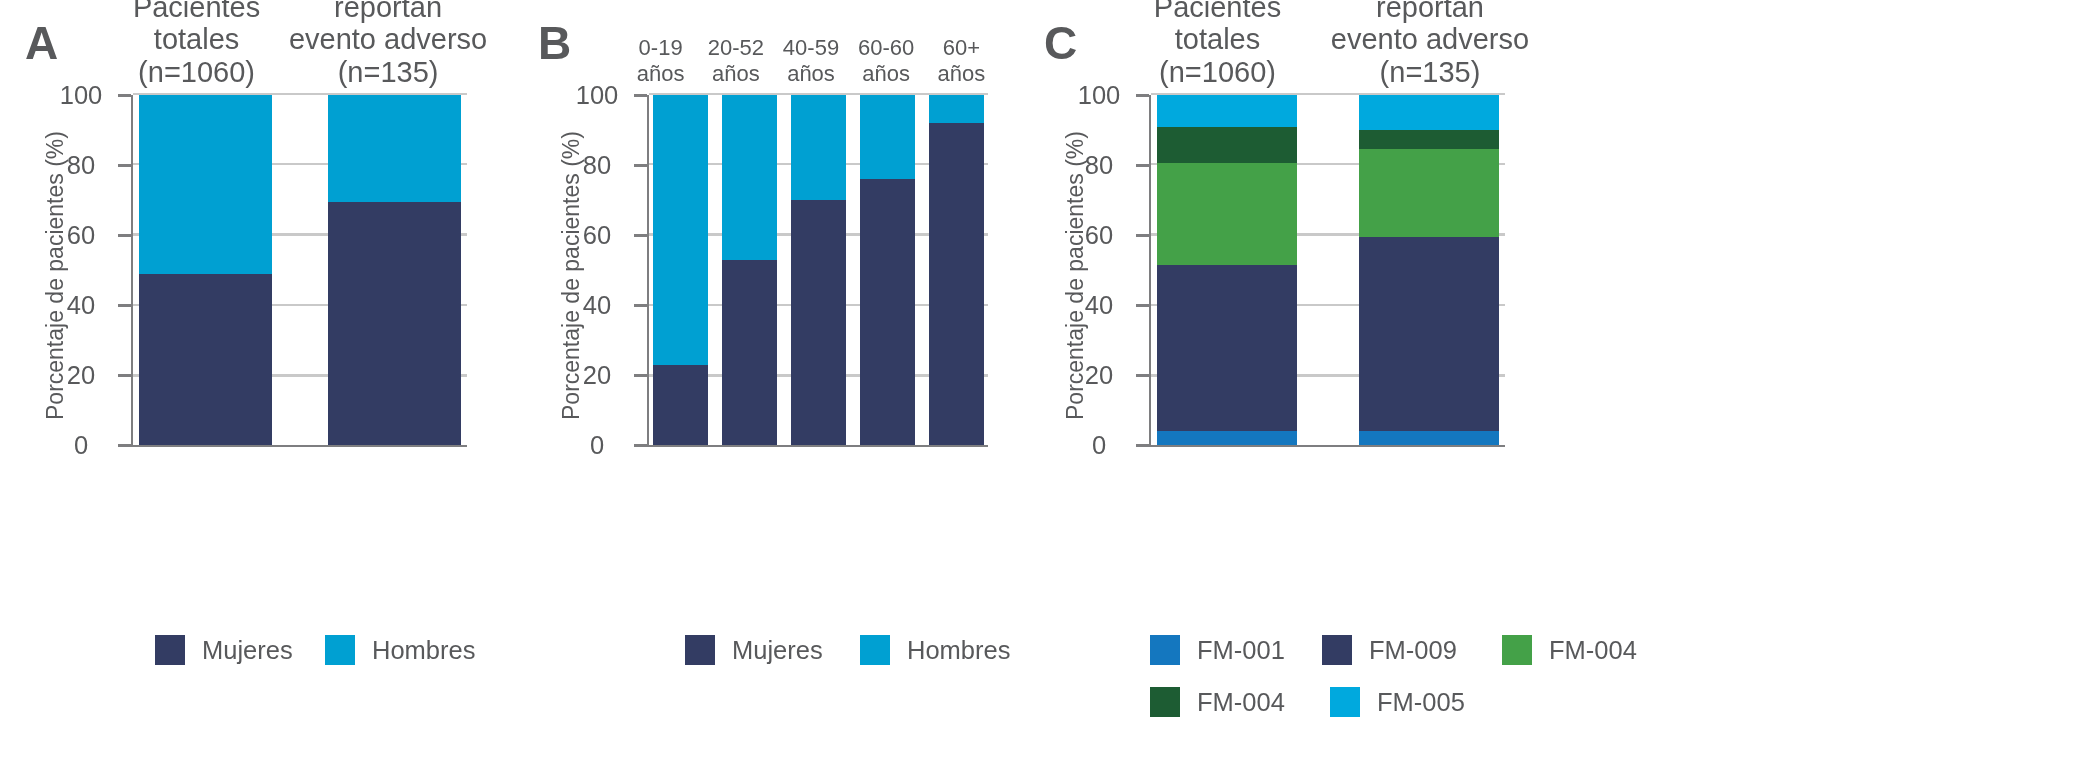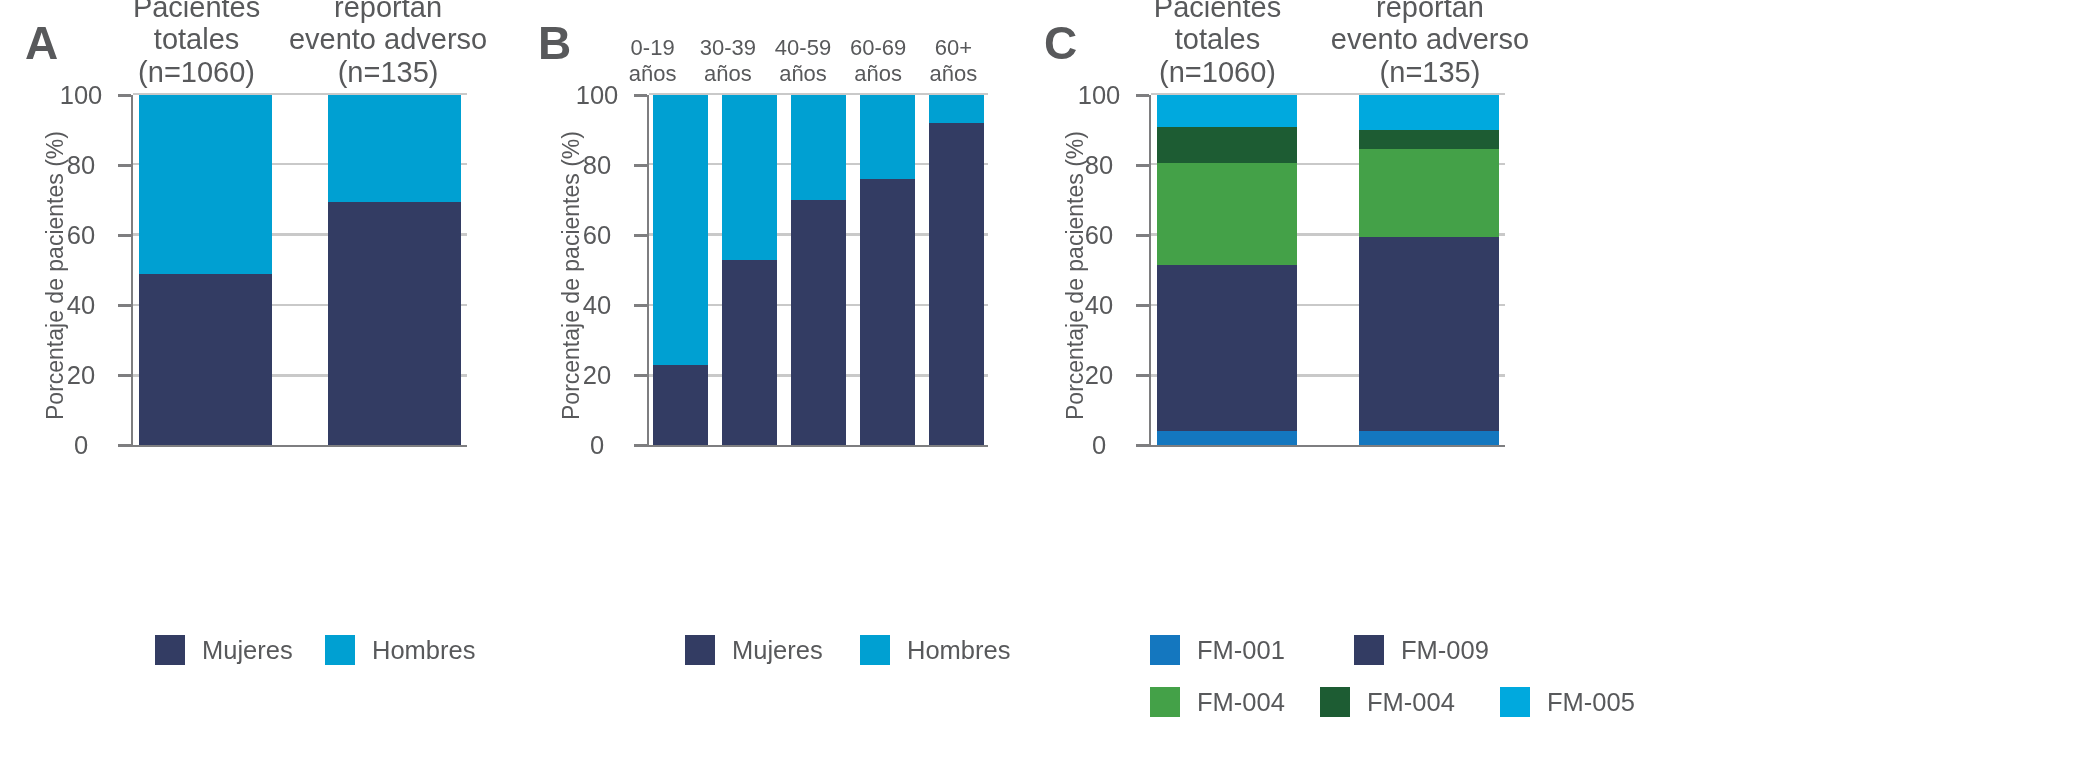--- a/index.html
+++ b/index.html
@@ -177,35 +177,35 @@
       <div class="legend-item" style="width:160px;">
         <div class="swatch" style="background:#00a0d2;"></div>
         <div class="legend-label">Hombres</div>
       </div>
     </div>
   </div>
 
   <div class="panel" style="left:520px; width:510px;">
     <div class="panel-letter" style="left:18px; top:16px;">B</div>
 
-    <div class="col-headers" style="left:99px; top:28px; width:368px; height:58px;gap:8px;">
+    <div class="col-headers" style="left:107px; top:28px; width:368px; height:58px;gap:8px;">
       <div class="col-header small" style="width:70px;">
         <div>0-19</div>
         <div>años</div>
       </div>
       <div class="col-header small" style="width:70px;">
-        <div>30-39</div>
+        <div>20-52</div>
         <div>años</div>
       </div>
       <div class="col-header small" style="width:70px;text-align:center;">
         <div>40-59</div>
         <div>años</div>
       </div>
       <div class="col-header small" style="width:70px;">
-        <div>60-69</div>
+        <div>60-60</div>
         <div>años</div>
       </div>
       <div class="col-header small" style="width:70px;">
         <div>60+</div>
         <div>años</div>
       </div>
     </div>
 
     <div class="ylabel" style="left:38px; top:420px;">Porcentaje de pacientes (%)</div>
 
@@ -317,21 +317,21 @@
           <div class="seg" style="height:10%;   background:#00a9de;"></div>
           <div class="seg" style="height:5.5%;  background:#1d5c33;"></div>
           <div class="seg" style="height:25%;   background:#44a148;"></div>
           <div class="seg" style="height:55.5%; background:#333c63;"></div>
           <div class="seg" style="height:4%;    background:#1477bf;"></div>
         </div>
       </div>
     </div>
 
     <div class="legend" style="left:120px; top:635px; width:530px; row-gap:22px;">
-      <div class="legend-item" style="width:204px;">
+      <div class="legend-item" style="width:172px;">
         <div class="swatch" style="background:#1477bf;"></div>
         <div class="legend-label">FM-001</div>
       </div>
       <div class="legend-item" style="width:180px;">
         <div class="swatch" style="background:#333c63;"></div>
         <div class="legend-label">FM-009</div>
       </div>
       <div class="legend-item" style="width:170px;">
         <div class="swatch" style="background:#44a148;"></div>
         <div class="legend-label">FM-004</div>

